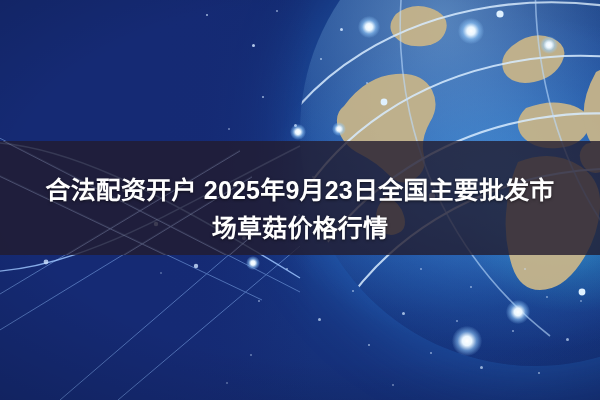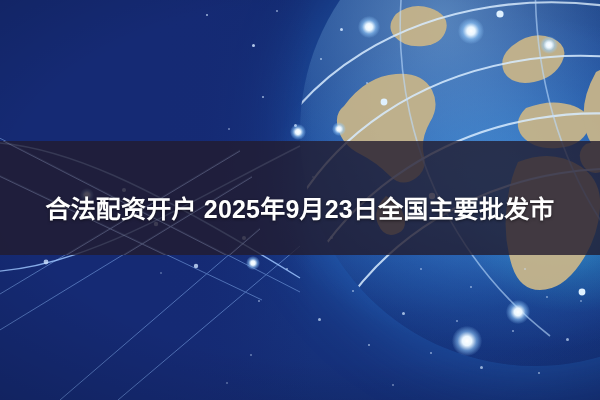--- a/index.html
+++ b/index.html
@@ -231,15 +231,16 @@
         <path d="M-20 26  L 262 160"></path>
         <path d="M-10 160 L 240 10"></path>
         <path d="M-10 196 L 252 36"></path>
         <path d="M60 260  L 260 88"></path>
       </g>
     </svg>
   </div>
 
   <div class="caption">
     <div class="line">合法配资开户 2025年9月23日全国主要批发市</div>
+    <div class="line">场草菇价格行情</div>
   </div>
 
 </div>
 
 </body></html>

